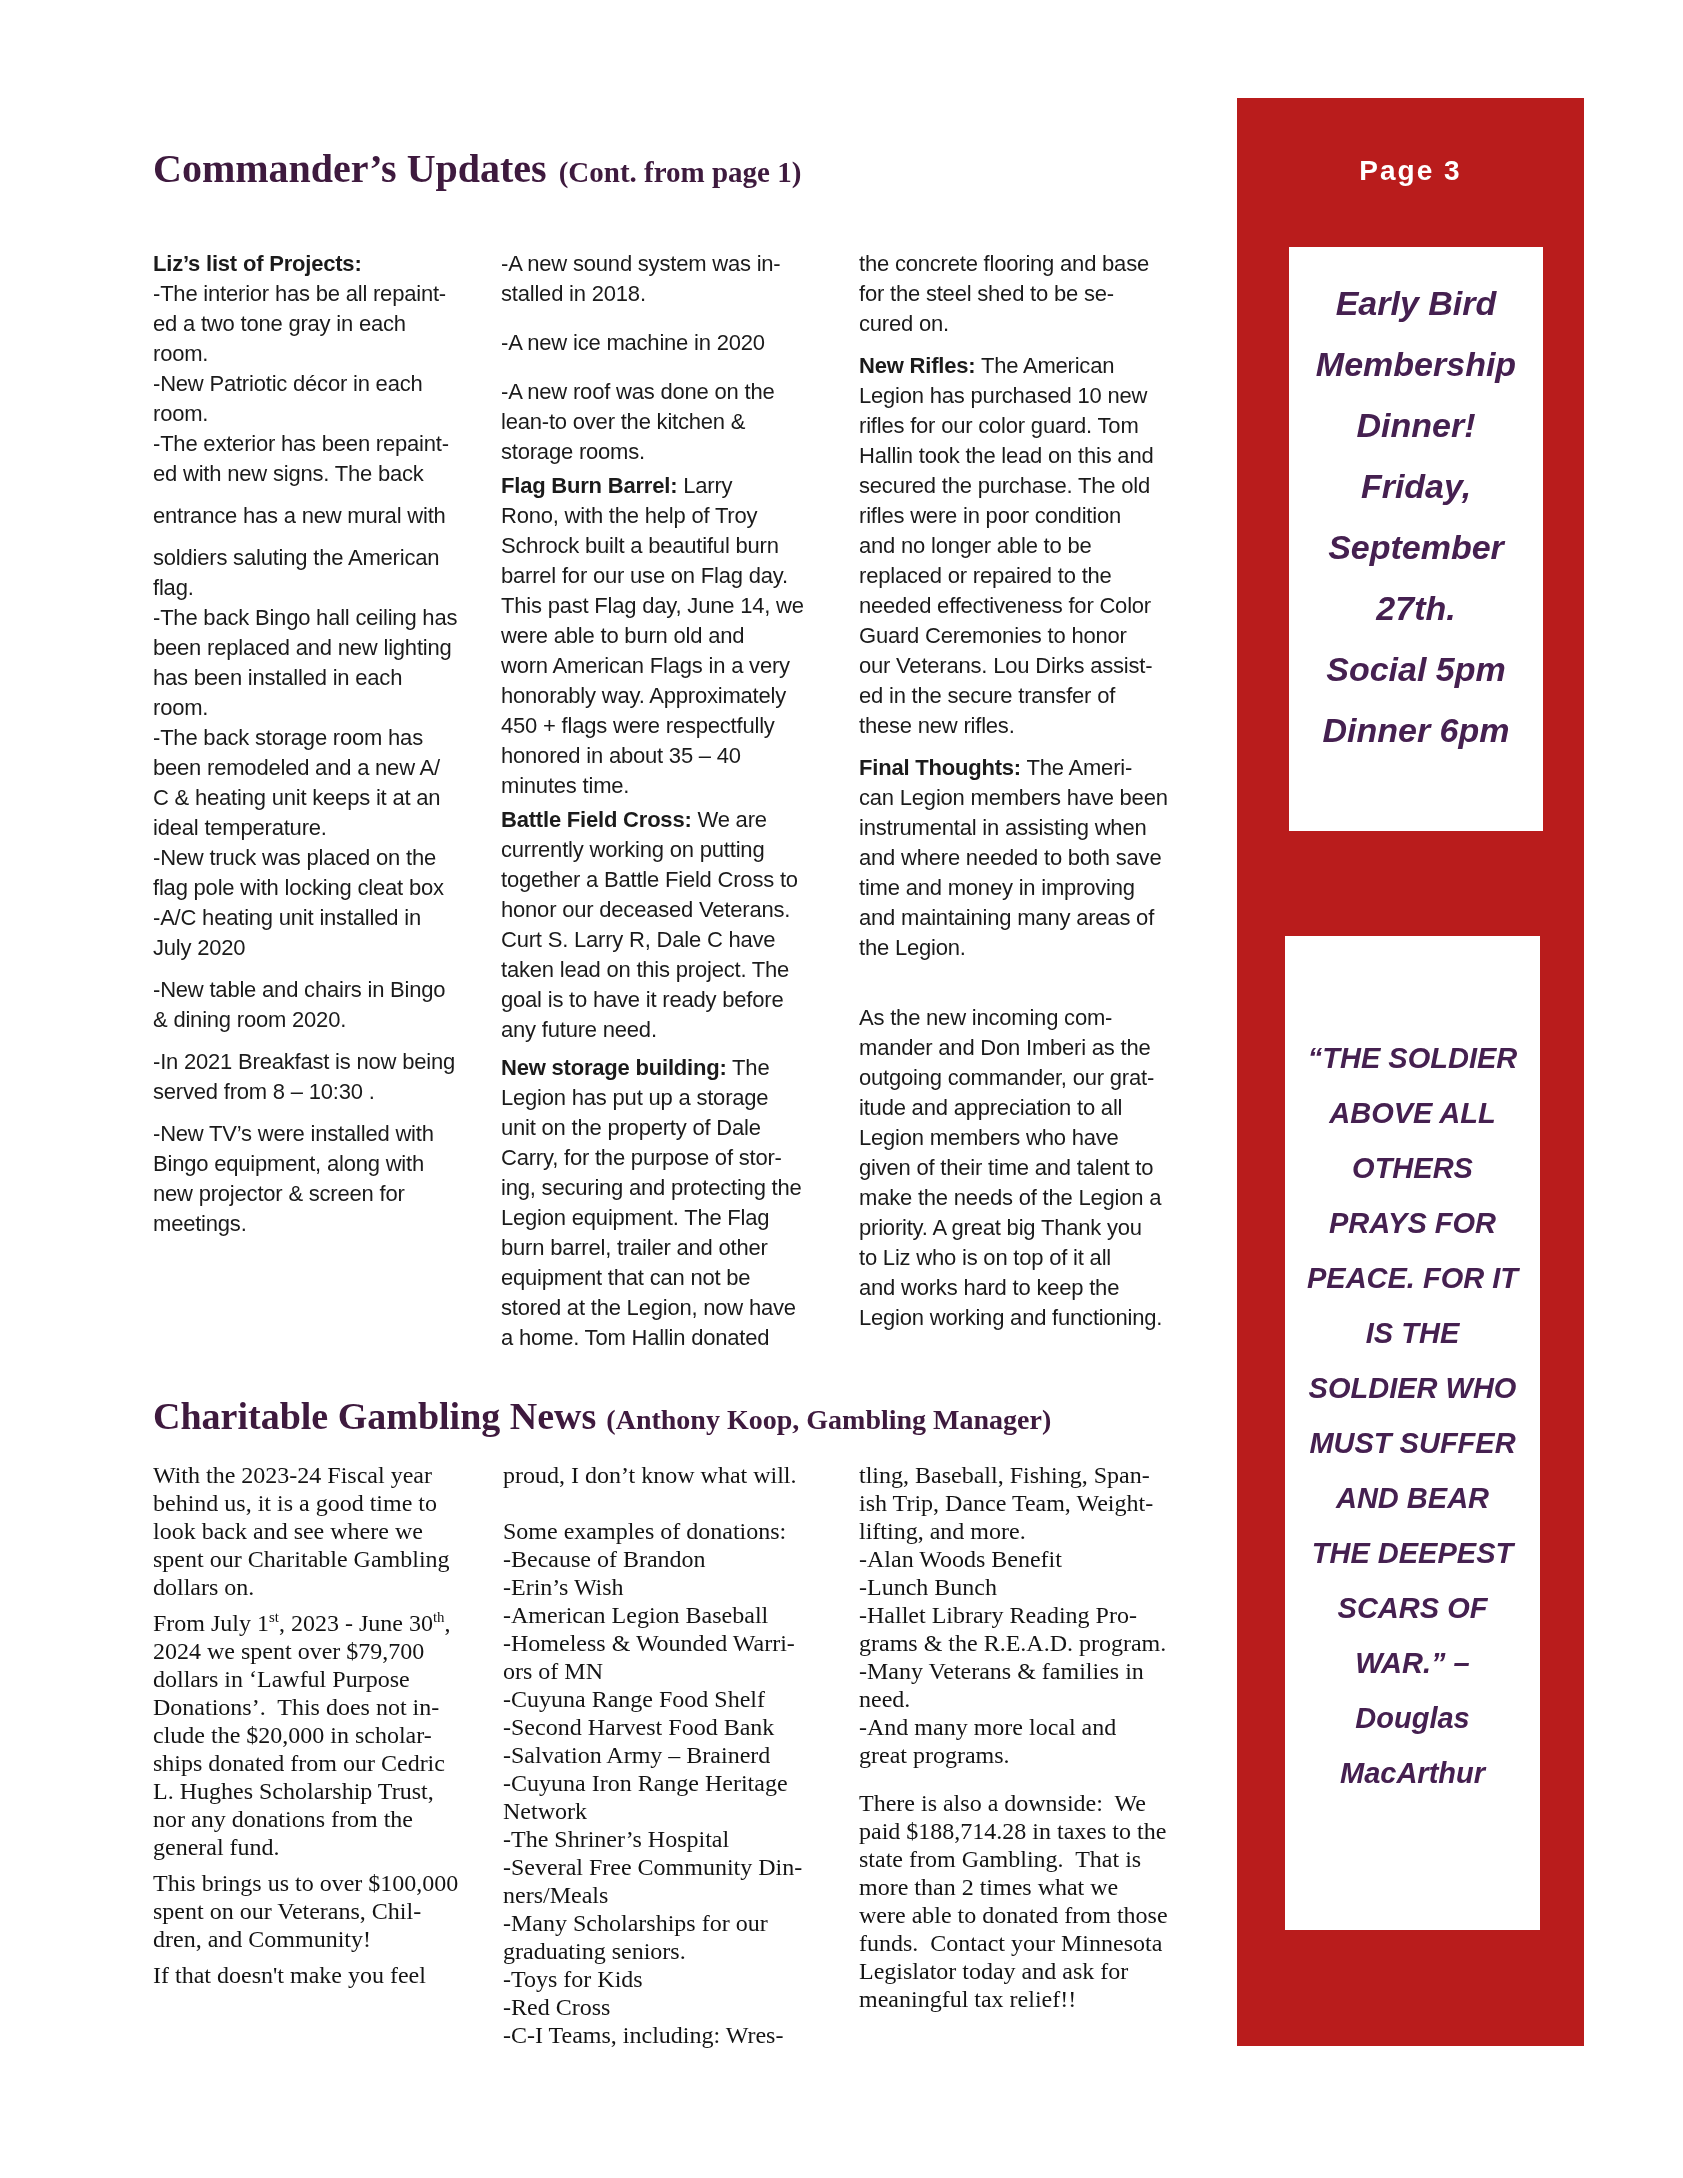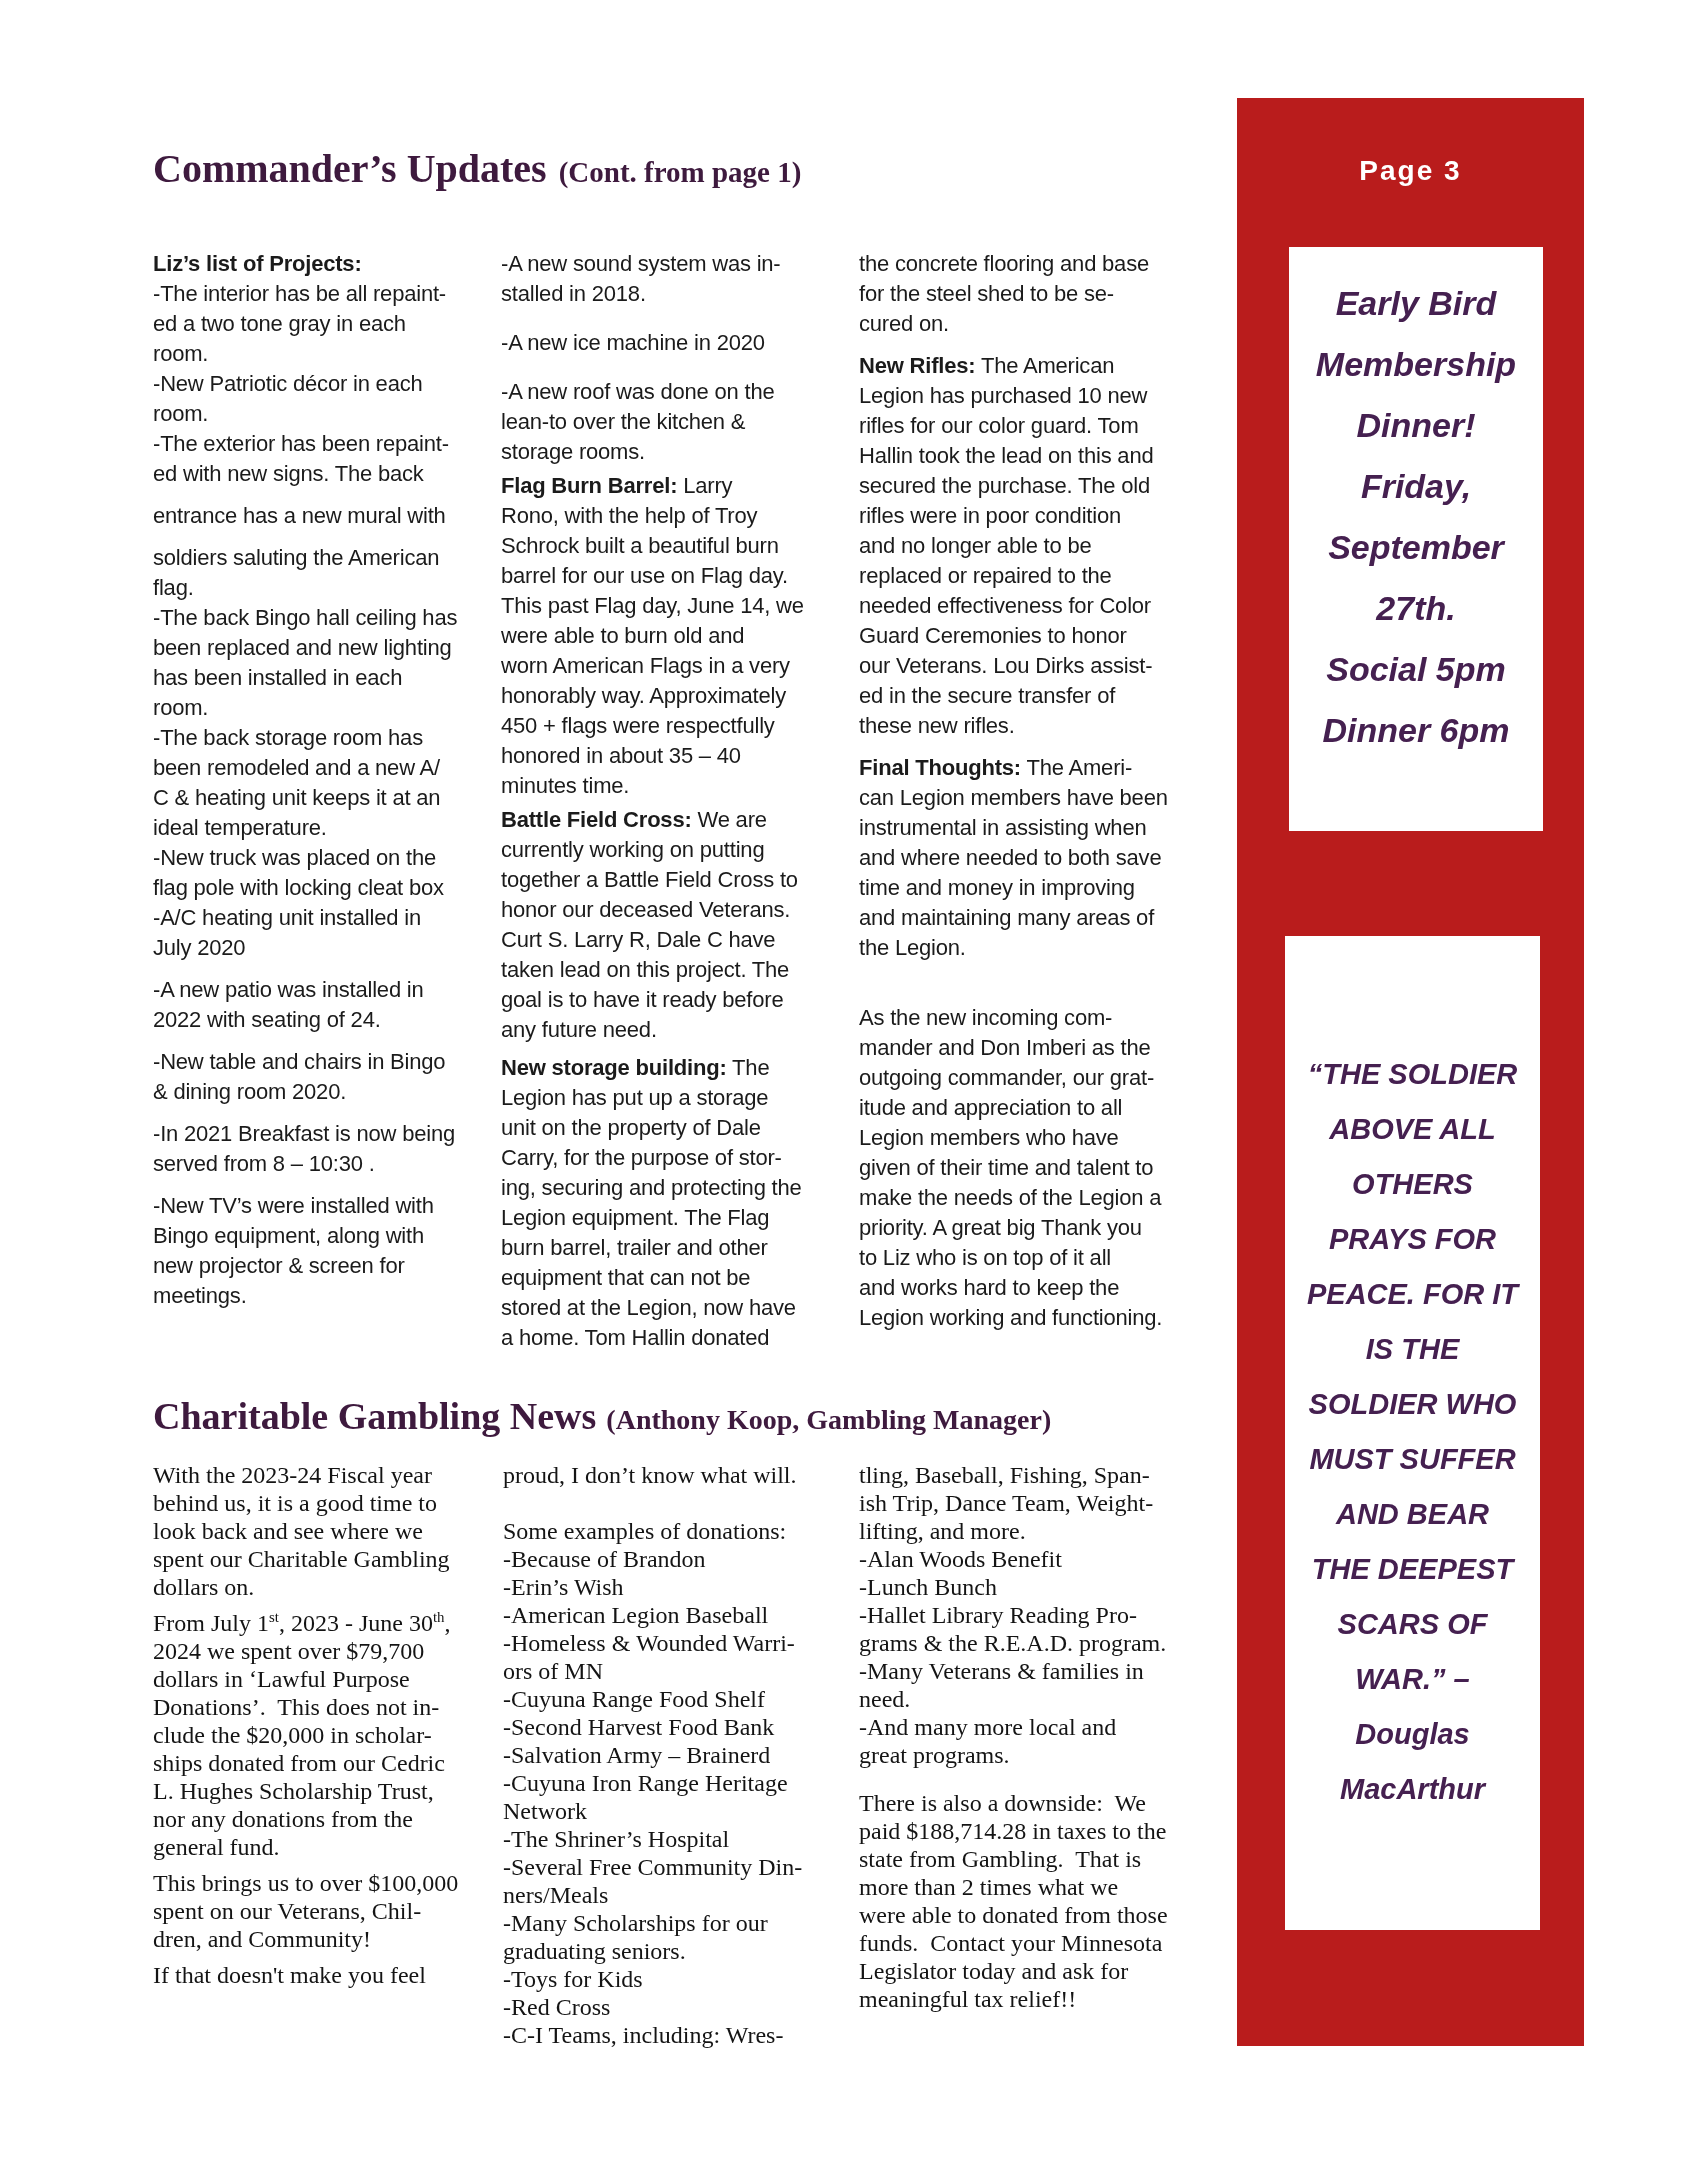--- a/index.html
+++ b/index.html
@@ -49,21 +49,21 @@
     color:#ffffff; font-weight:bold; font-size:28px; letter-spacing:2px;
   }
   .white-box { position:absolute; background:#ffffff; }
   .event-box { left:52px; top:149px; width:254px; height:584px; }
   .event-text {
     margin:0; padding-top:26px; text-align:center; white-space:pre-line;
     font-weight:bold; font-style:italic; font-size:34px; line-height:61px; color:#452050;
   }
   .quote-box { left:48px; top:838px; width:255px; height:994px; }
   .quote-text {
-    margin:16px; padding-top:95px; text-align:center; white-space:pre-line;
+    margin:0; padding-top:95px; text-align:center; white-space:pre-line;
     font-weight:bold; font-style:italic; font-size:29px; line-height:55px; color:#452050;
   }
 </style>
 </head>
 <body>
 
 <div class="page">
 
   <div class="head cmd-head">
     <span class="main">Commander’s Updates</span><span class="sub">(Cont. from page 1)</span>
@@ -86,22 +86,20 @@
 has been installed in each
 room.
 -The back storage room has
 been remodeled and a new A/
 C &amp; heating unit keeps it at an
 ideal temperature.
 -New truck was placed on the
 flag pole with locking cleat box
 -A/C heating unit installed in
 July 2020</span></p>
-    <p class="mt12"><b></b><span>-A new patio was installed in
-2022 with seating of 24.</span></p>
     <p class="mt12"><b></b><span>-New table and chairs in Bingo
 &amp; dining room 2020.</span></p>
     <p class="mt12"><b></b><span>-In 2021 Breakfast is now being
 served from 8 – 10:30 .</span></p>
     <p class="mt12"><b></b><span>-New TV’s were installed with
 Bingo equipment, along with
 new projector &amp; screen for
 meetings.</span></p>
   </div>
 

